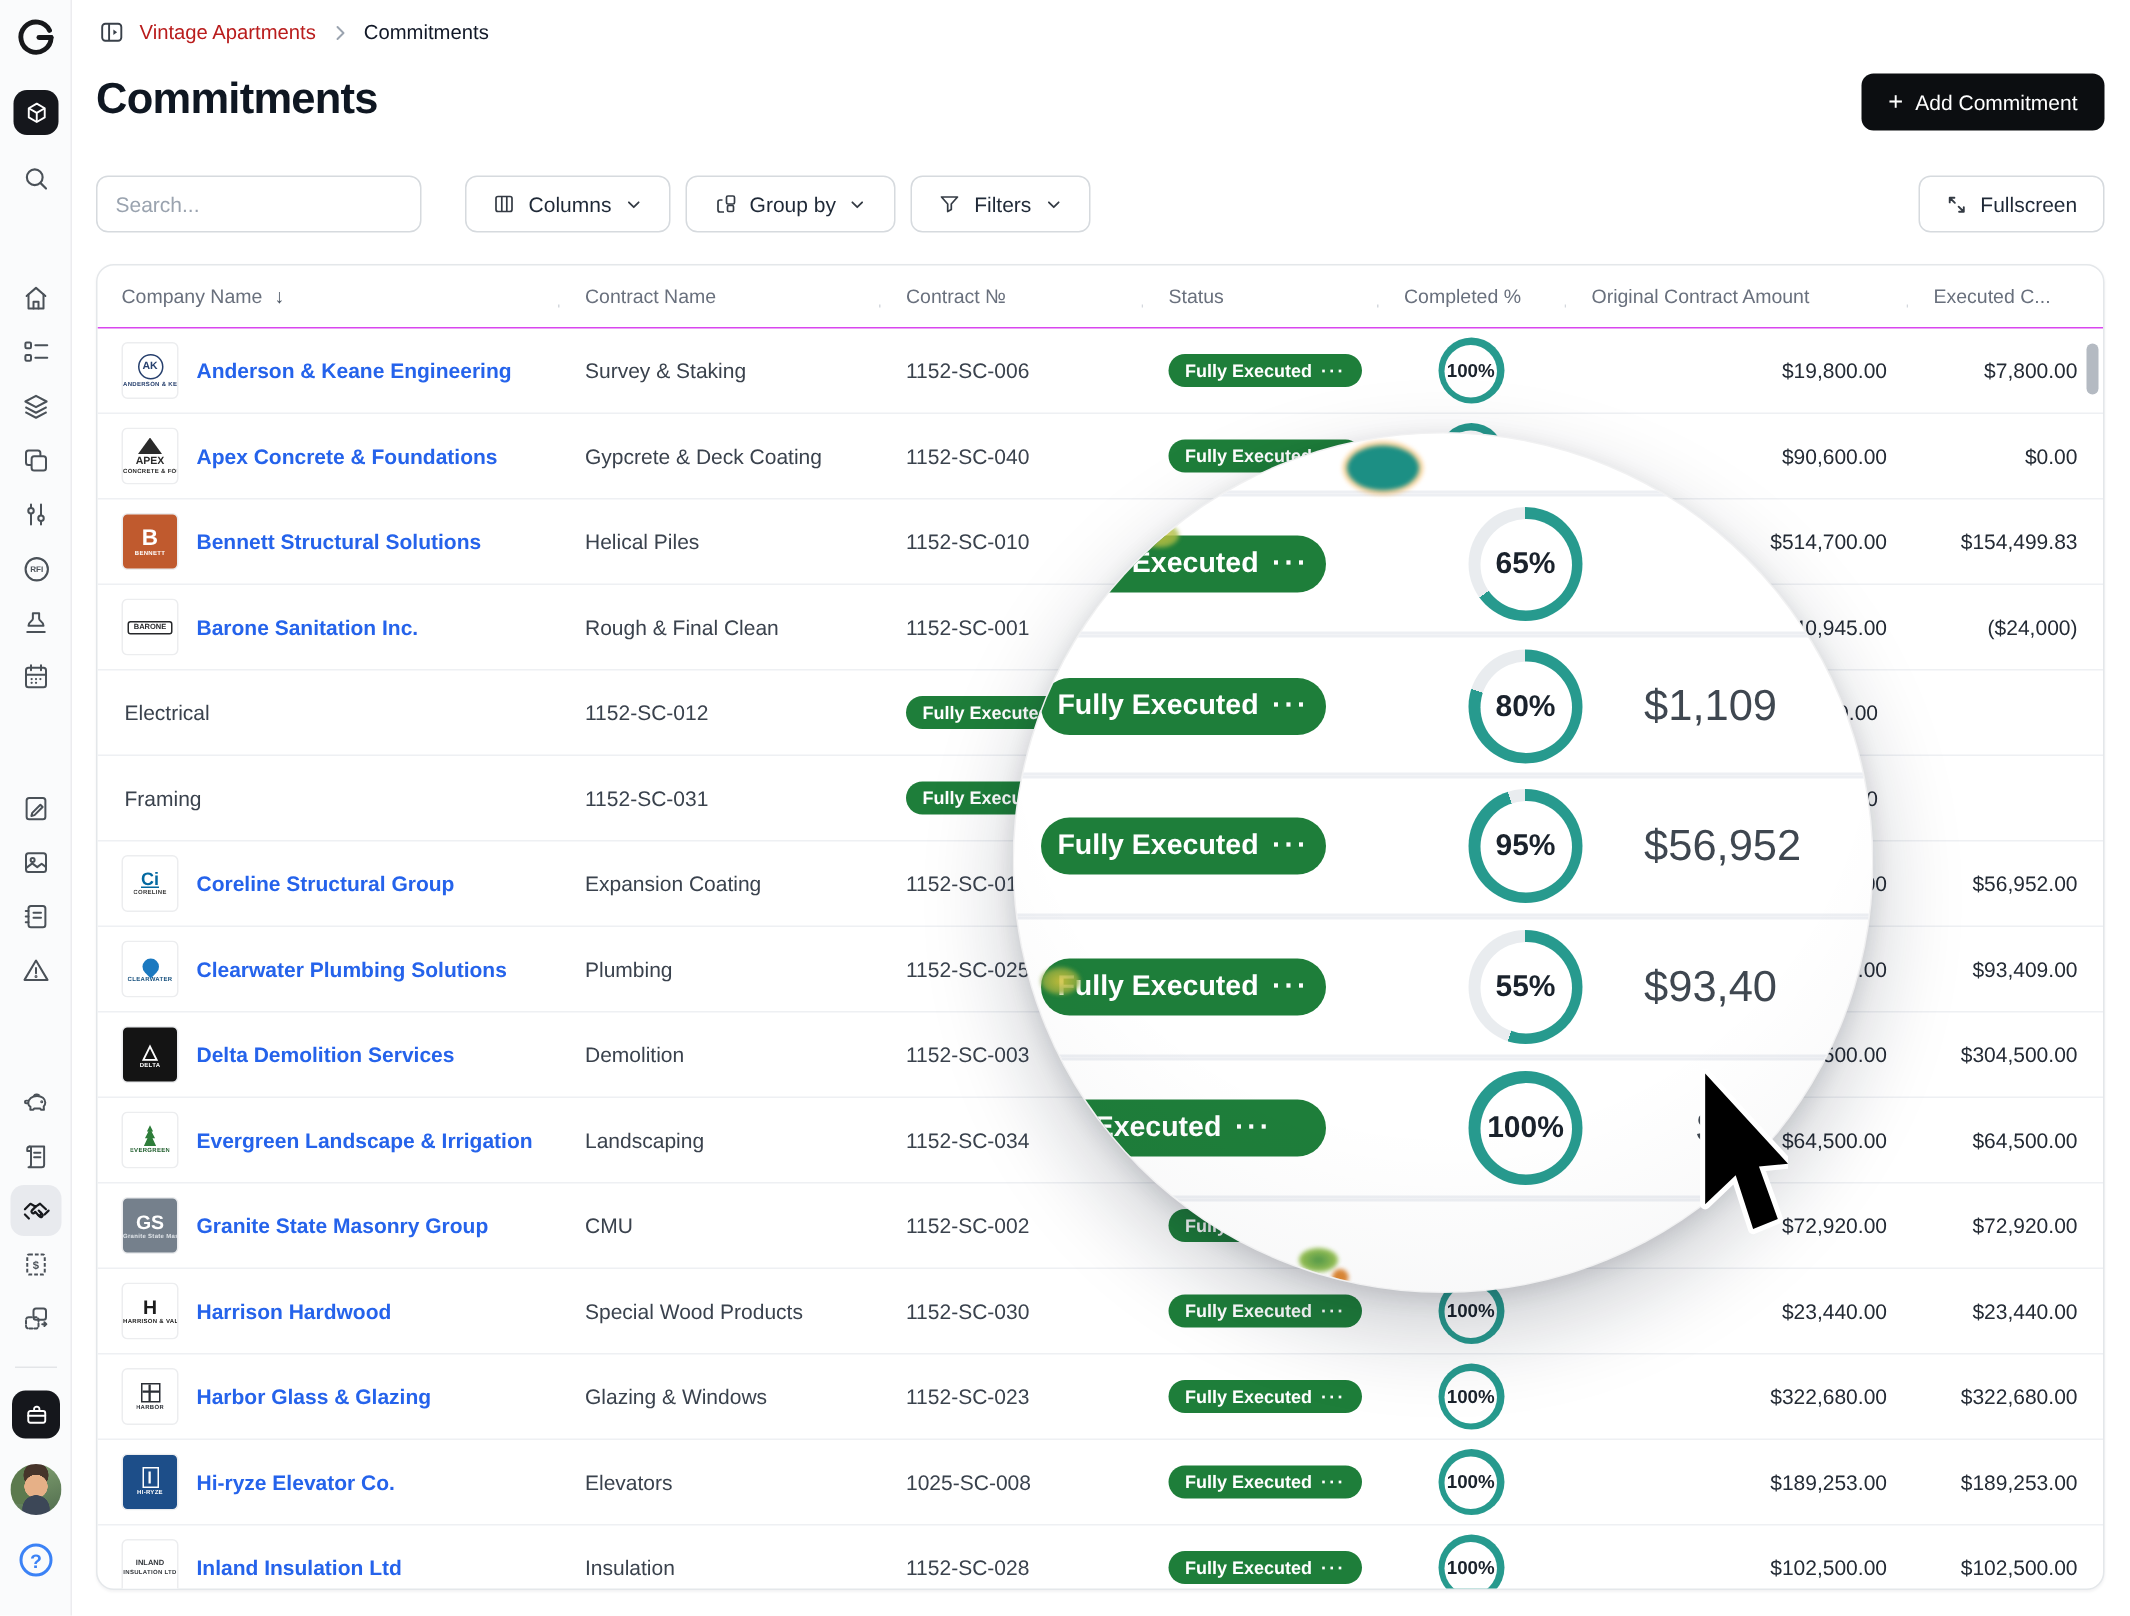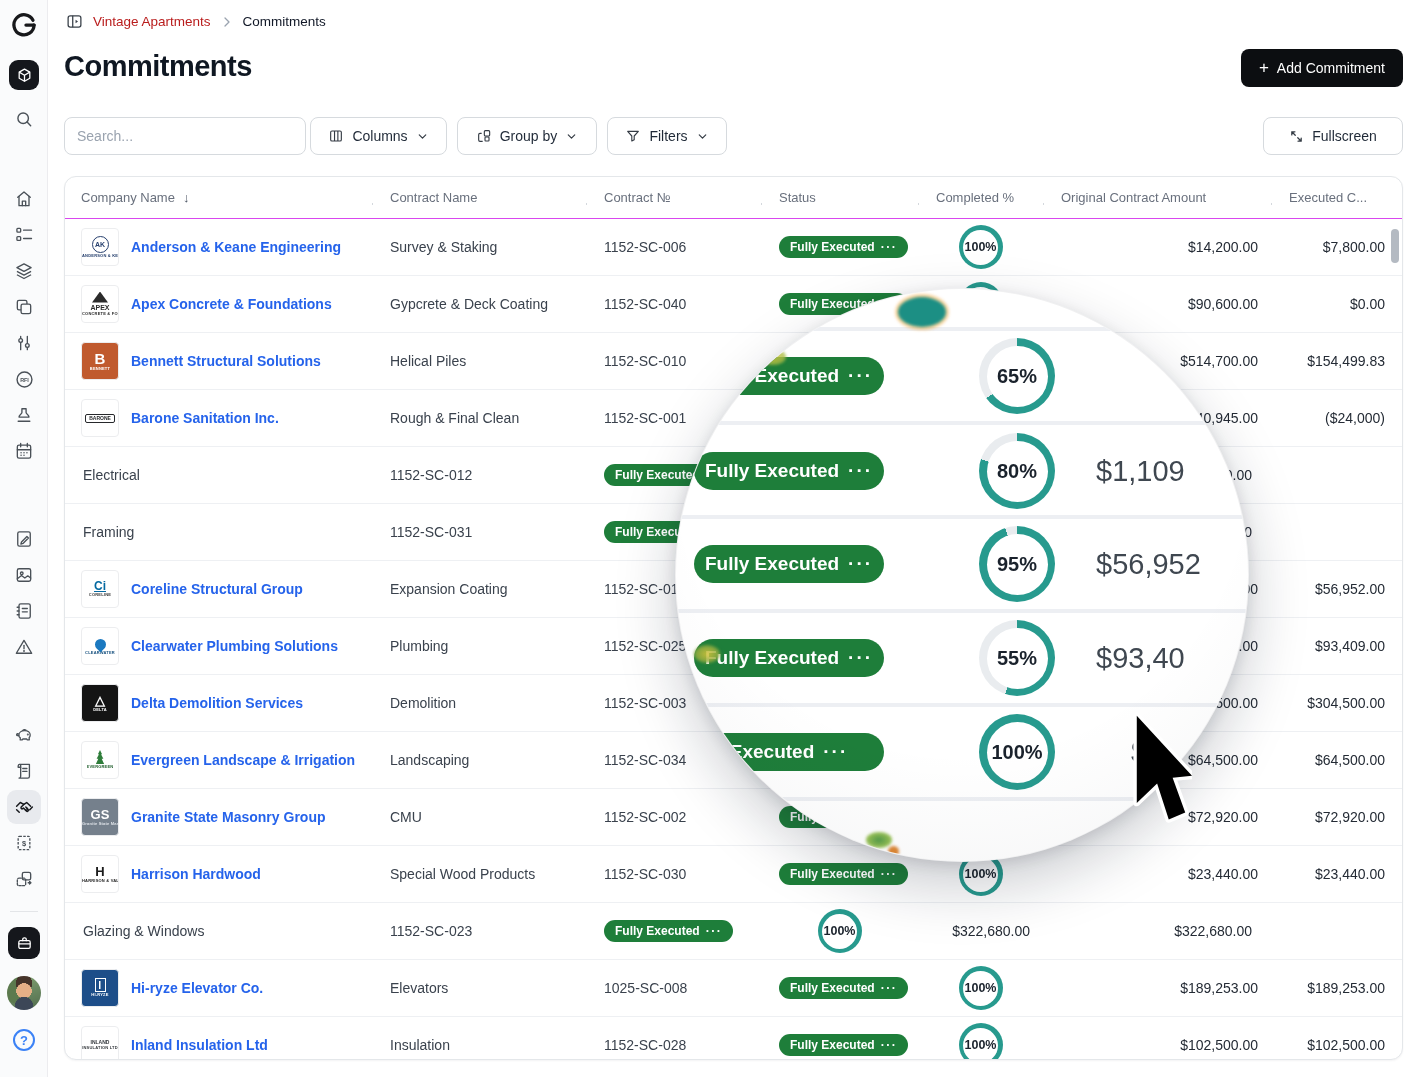--- a/index.html
+++ b/index.html
@@ -37,28 +37,28 @@
   .page-title { position:absolute; left:16px; top:50px; font-size:29px; font-weight:800;
     letter-spacing:-0.5px; color:#0f1722; }
 
   .btn { display:flex; align-items:center; gap:8px; height:38px; border:1px solid #d6dade;
     border-radius:8px; background:#fff; font-size:14px; font-weight:500; color:#1f2937;
     padding:0 14px; cursor:pointer; }
   .btn-dark { position:absolute; right:17px; top:49px; background:#0c0e11; color:#fff;
     border:none; font-size:14px; font-weight:500; padding:0 18px; }
   .btn-dark .plus { font-size:17px; font-weight:400; }
 
-  .toolbar-search { position:absolute; left:16px; top:117px; width:242px; height:38px;
+  .toolbar-search { position:absolute; left:16px; top:117px; width:217px; height:38px;
     border:1px solid #d6dade; border-radius:8px; padding:0 12px; font-size:14px; color:#374151;
     font-family:"Liberation Sans", sans-serif; outline:none; }
   .toolbar-search::placeholder { color:#9aa3af; }
   #btn-columns  { position:absolute; left:262px; top:117px; width:137px; justify-content:center; }
   #btn-groupby  { position:absolute; left:409px; top:117px; width:140px; justify-content:center; }
   #btn-filters  { position:absolute; left:559px; top:117px; width:120px; justify-content:center; }
-  #btn-fullscreen { position:absolute; right:17px; top:117px; width:140px; justify-content:center; }
+  #btn-fullscreen { position:absolute; right:17px; top:117px; width:124px; justify-content:center; }
 
   
   .table { position:absolute; left:16px; top:176px; width:1339px; height:884px;
     border:1px solid #e4e7ea; border-radius:12px; background:#fff; overflow:hidden;
     box-shadow:0 1px 2px rgba(16,24,40,.05); z-index:1; }
   .grid { display:grid; grid-template-columns:307px 214px 175px 157px 125px 228px 133px; align-items:center; }
   .thead { height:42px; border-bottom:1px solid #d946ef; color:#69707d; font-size:13px; font-weight:500; }
   .th { position:relative; padding-left:18px; white-space:nowrap; overflow:hidden; text-overflow:ellipsis; }
   .th:first-child { padding-left:16px; }
   .th + .th::before { content:""; position:absolute; left:0; top:13px; height:16px; width:1px; background:#d4d8dd; }
@@ -388,21 +388,21 @@
         <span class="badge">
           <span>Fully Executed</span>
               <span class="dots">···</span>
         </span>
       </div>
       <div class="cell-center">
         <div class="ring" style="--p: 100;">
               <span>100%</span>
             </div>
       </div>
-      <div class="cell-right1">$14,200.00</div>
+      <div class="cell-right1">$19,800.00</div>
       <div class="cell-right2">$7,800.00</div>
     </div>
 
     <div class="grid trow">
       <div class="cell-company">
         <div class="logo" style="background: rgb(255, 255, 255);">
           <div class="shape shape-tri" style="color: rgb(43, 43, 43);"></div>
           <span class="glyph" style="color: rgb(43, 43, 43); font-size: 7px;">APEX</span>
           <span class="cap" style="color: rgb(43, 43, 43);">CONCRETE &amp; FOUNDATIONS</span>
         </div>
@@ -664,20 +664,28 @@
       <div class="cell-center">
         <div class="ring" style="--p: 100;">
               <span>100%</span>
             </div>
       </div>
       <div class="cell-right1">$23,440.00</div>
       <div class="cell-right2">$23,440.00</div>
     </div>
 
     <div class="grid trow">
+      <div class="cell-company">
+        <div class="logo" style="background: rgb(255, 255, 255);">
+          <div class="shape shape-window" style="color: rgb(43, 47, 54);"></div>
+
+          <span class="cap" style="color: rgb(43, 47, 54);">HARBOR</span>
+        </div>
+        <a href="#" class="company-link">Harbor Glass &amp; Glazing</a>
+      </div>
       <div class="cell-pad">Glazing &amp; Windows</div>
       <div class="cell-pad">1152-SC-023</div>
       <div class="cell-status">
         <span class="badge">
           <span>Fully Executed</span>
               <span class="dots">···</span>
         </span>
       </div>
       <div class="cell-center">
         <div class="ring" style="--p: 100;">

